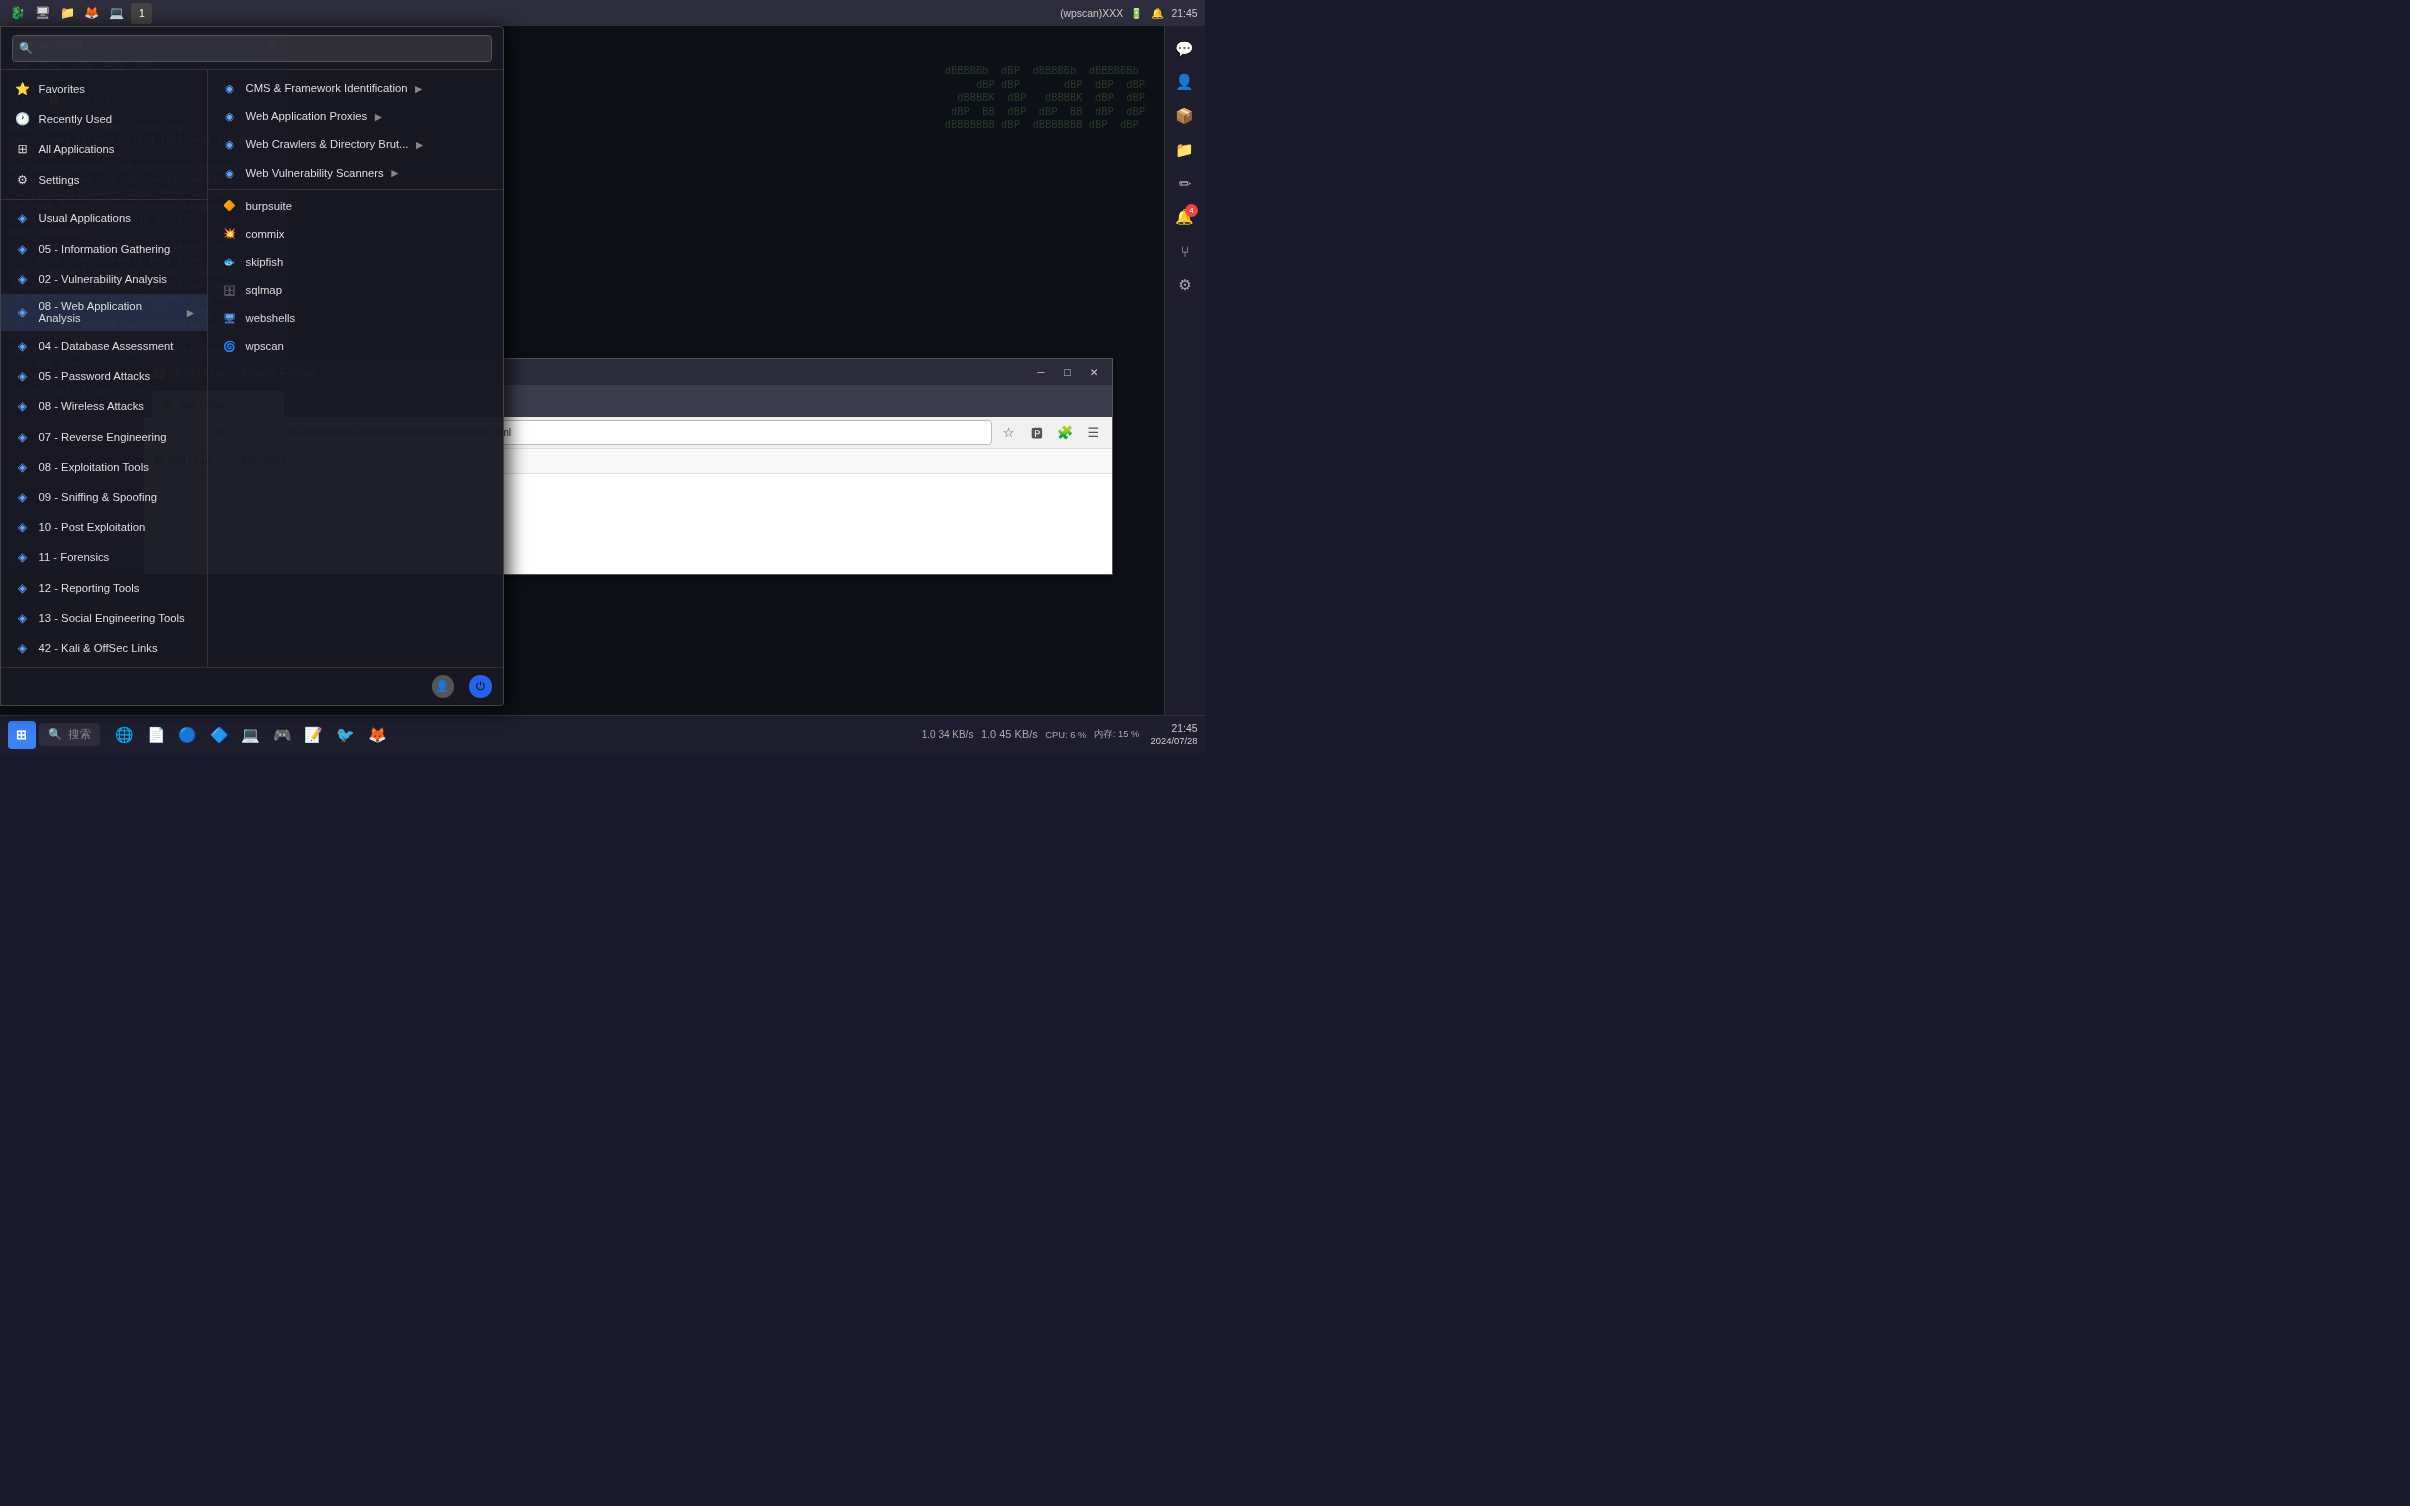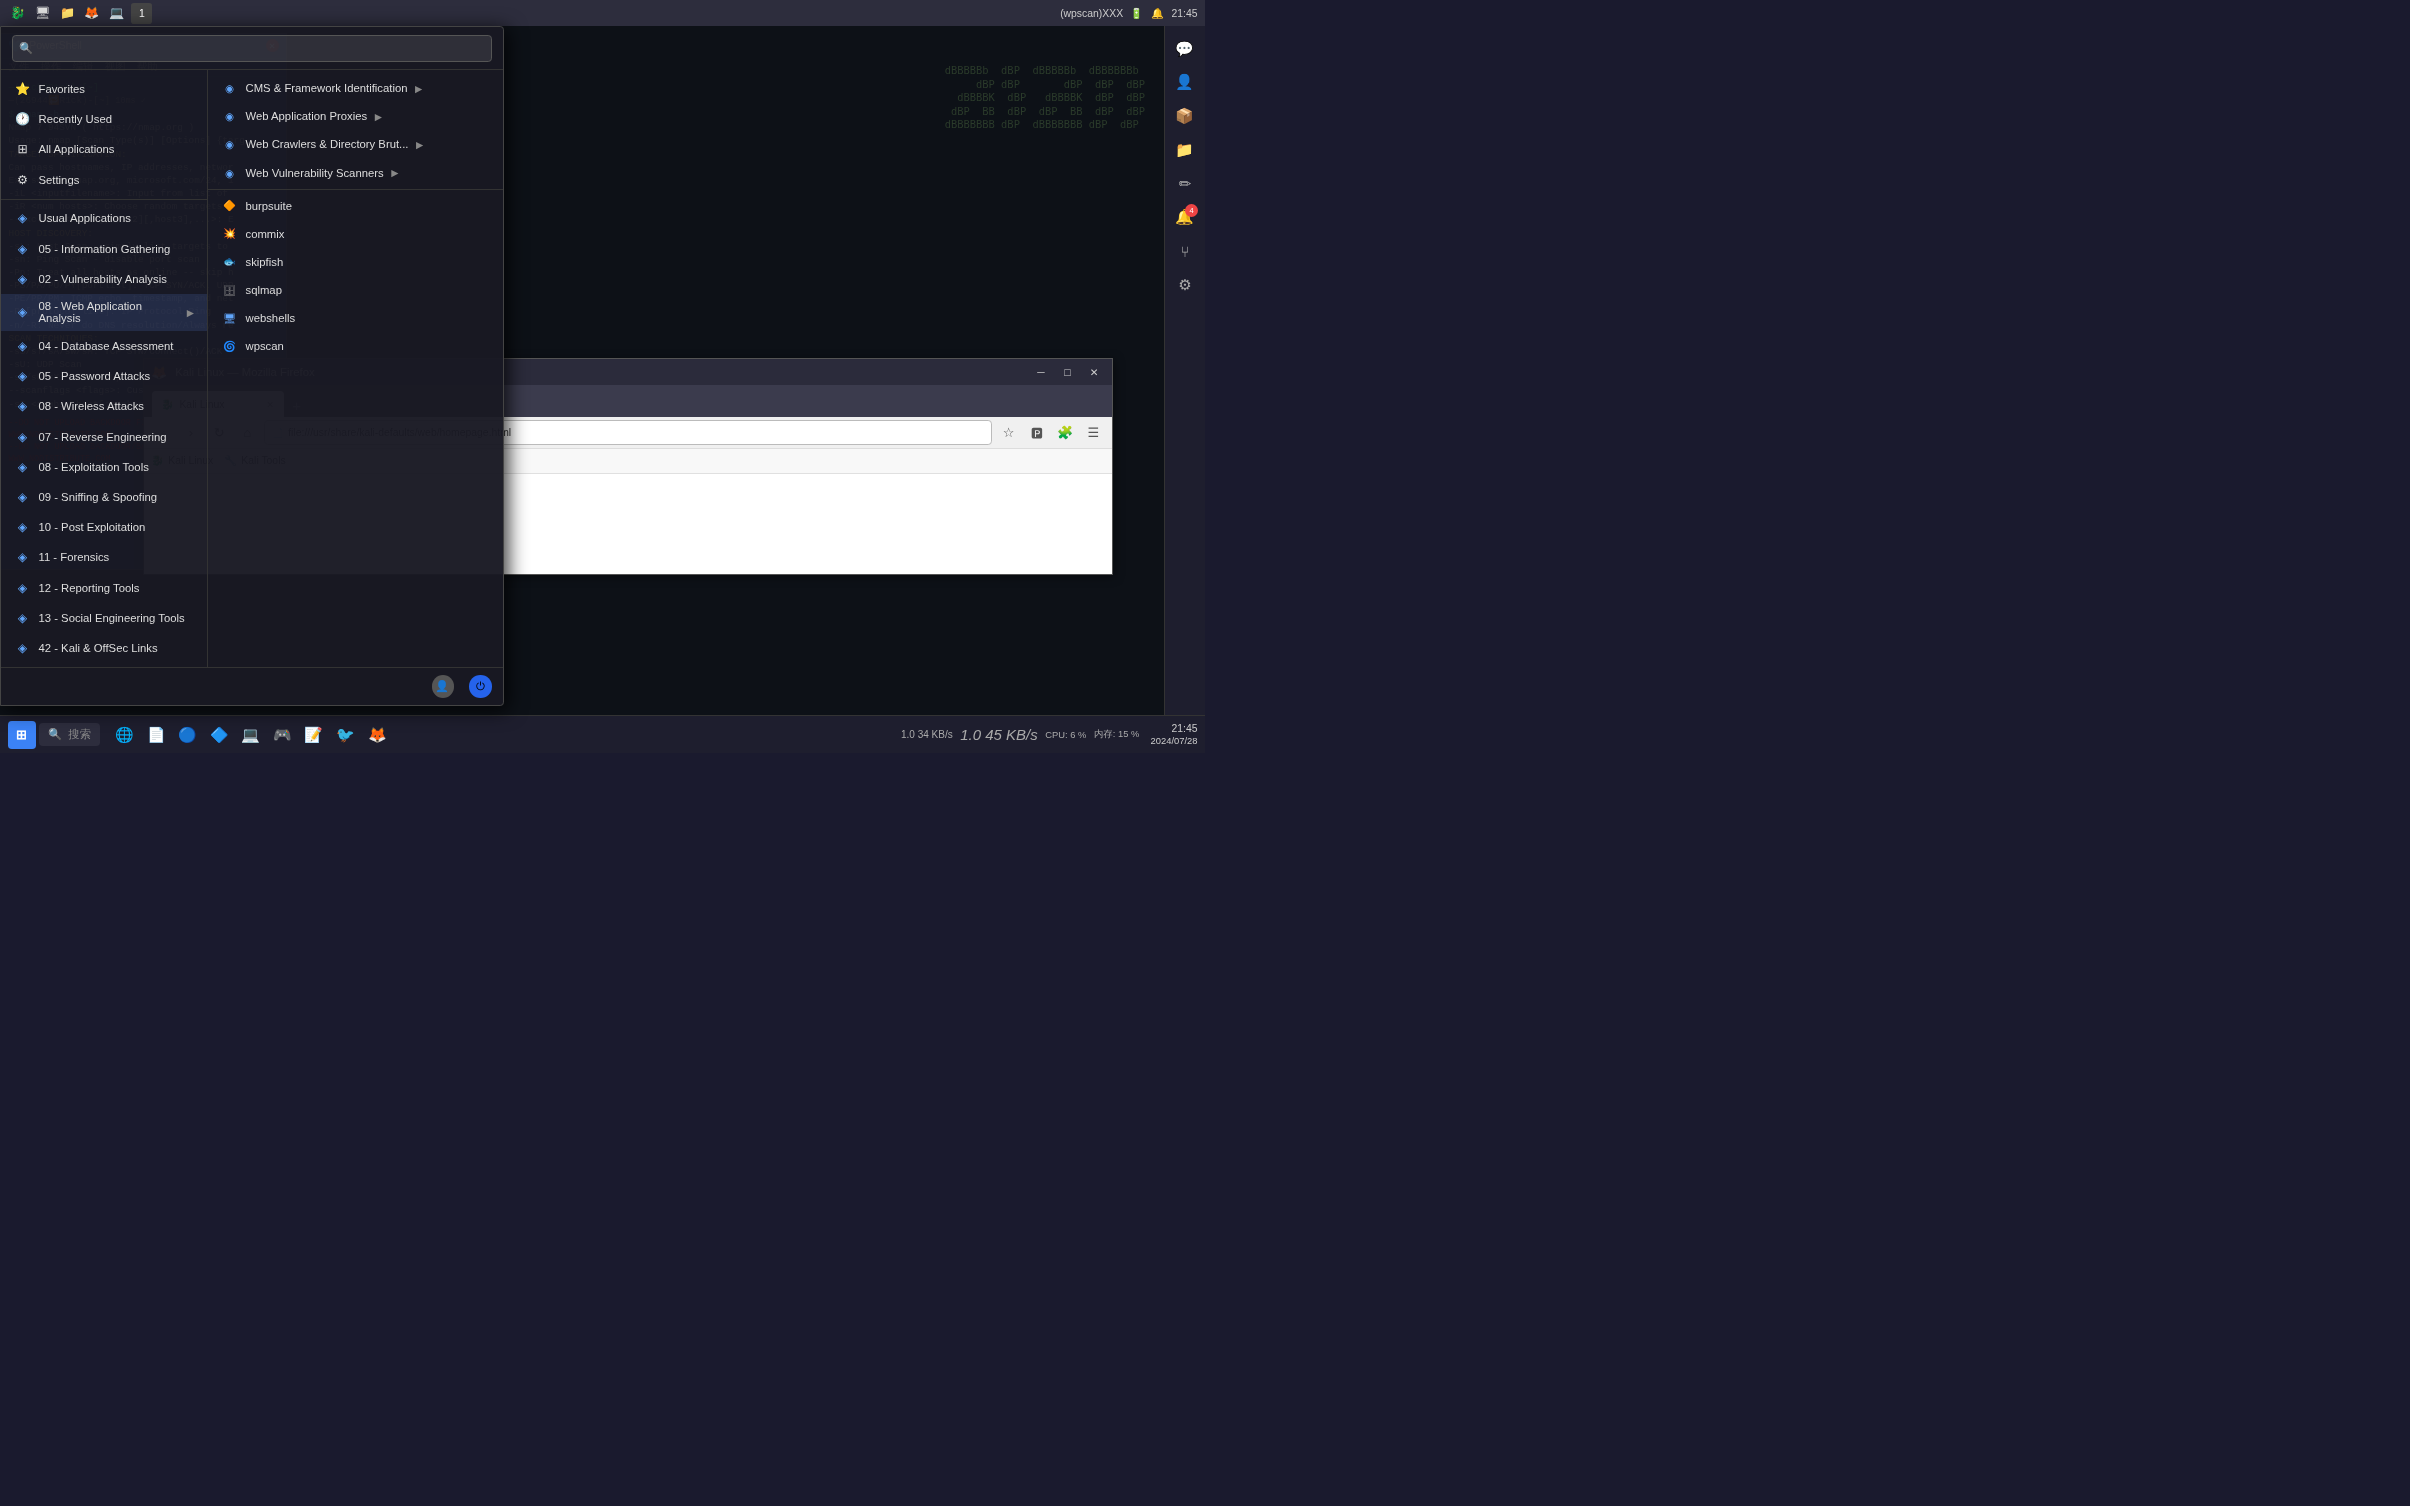--- a/index.html
+++ b/index.html
@@ -784,21 +784,21 @@
       <div class="taskbar-icon">💻</div>
       <div class="taskbar-icon">🎮</div>
       <div class="taskbar-icon">📝</div>
       <div class="taskbar-icon">🐦</div>
       <div class="taskbar-icon">🦊</div>
     </div>
   </div>
   <div class="taskbar-right">
     <div class="taskbar-sys">
       <span style="font-size:10px;color:#aaa;">1.0 34 KB/s</span>
-      <span style="font-size:15px;color:#aaa;font-style:italic;">1.0 45 KB/s</span>
+      <span style="font-size:11px;color:#aaa;">1.0 45 KB/s</span>
       <span style="font-size:9.4px;color:#aaa;">CPU: 6 %</span>
       <span style="font-size:9.4px;color:#aaa;">内存: 15 %</span>
     </div>
     <div class="taskbar-time">
       <div>21:45</div>
       <div style="font-size:9.4px;">2024/07/28</div>
     </div>
   </div>
 </div>
 

